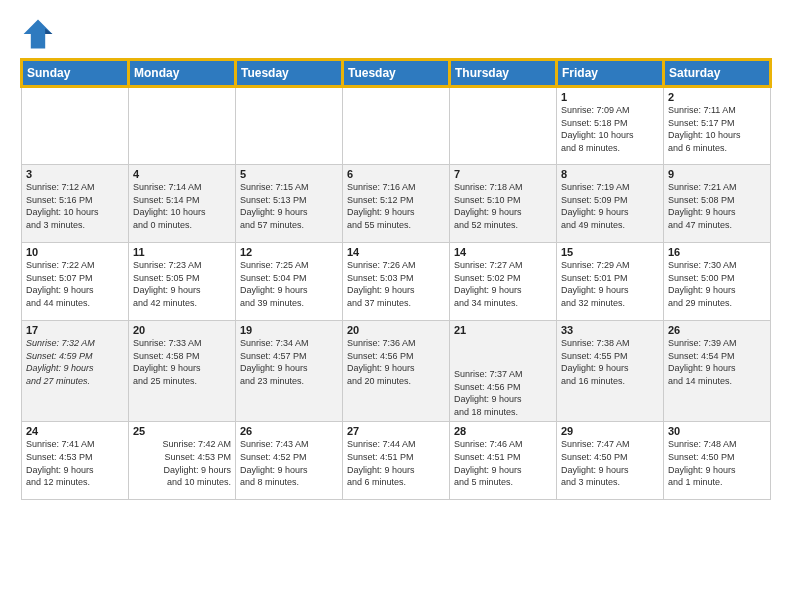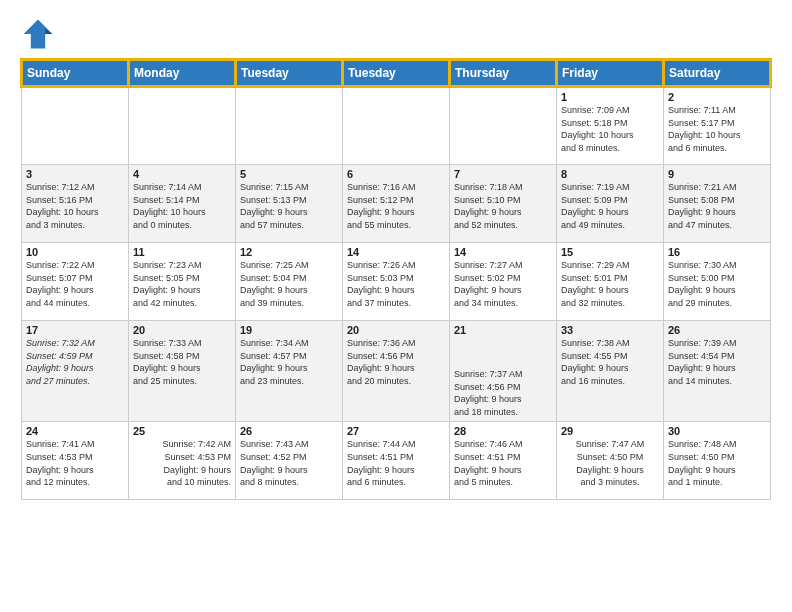--- a/index.html
+++ b/index.html
@@ -330,21 +330,21 @@
           </td>
           <td>
             <span class="day-number">28</span>
             <div class="day-info" style="white-space: pre-line;">Sunrise: 7:46 AM
 Sunset: 4:51 PM
 Daylight: 9 hours
 and 5 minutes.</div>
           </td>
           <td>
             <span class="day-number">29</span>
-            <div class="day-info" style="white-space: pre-line; text-align: center;">Sunrise: 7:47 AM
+            <div class="day-info" style="white-space: pre-line;">Sunrise: 7:47 AM
 Sunset: 4:50 PM
 Daylight: 9 hours
 and 3 minutes.</div>
           </td>
           <td>
             <span class="day-number">30</span>
             <div class="day-info" style="white-space: pre-line;">Sunrise: 7:48 AM
 Sunset: 4:50 PM
 Daylight: 9 hours
 and 1 minute.</div>

